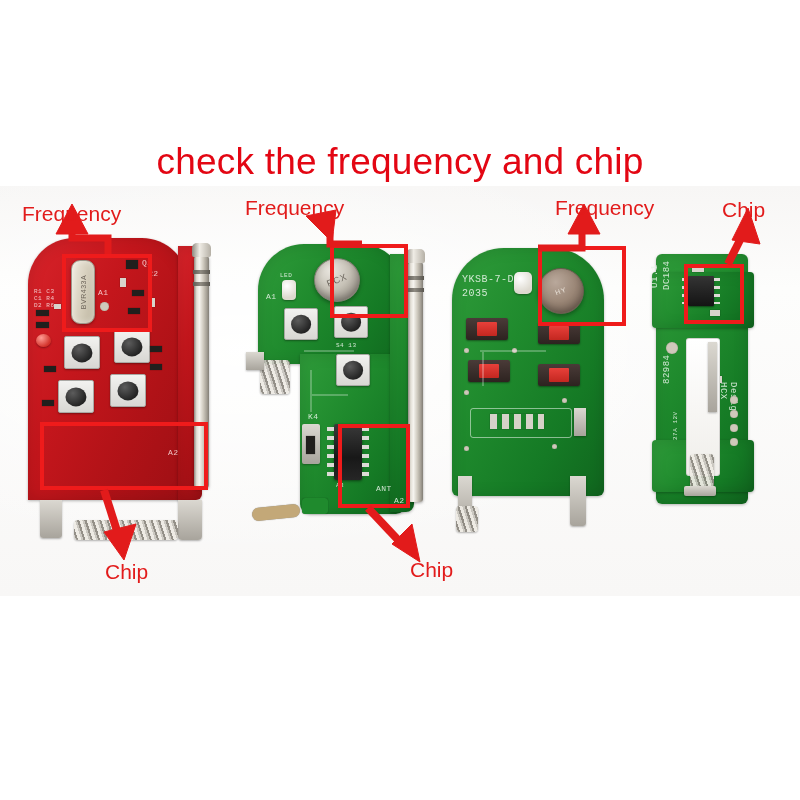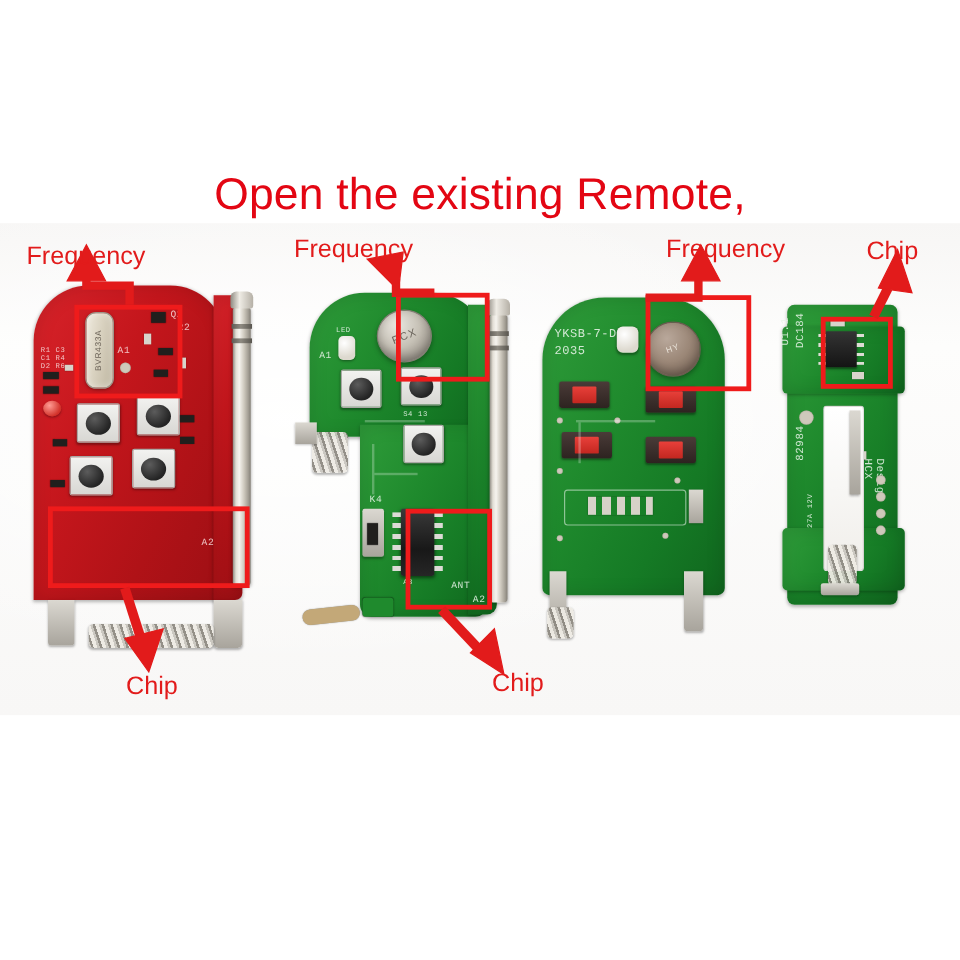--- a/index.html
+++ b/index.html
@@ -199,21 +199,20 @@
   .hl{
     position:absolute;border:4px solid #ef1b1b;
     box-sizing:border-box;
   }
   .arrow{position:absolute;overflow:visible;}
 </style>
 </head>
 <body>
 
 <div id="title-block">
-  <span class="title-line">Open the existing Remote,</span>
   <span class="title-line">check the frequency and chip</span>
 </div>
 
 <div id="photo">
 
   <div class="board" style="left:28px;top:52px;width:190px;height:300px;">
 
     <div class="pcb red fob-top" style="left:0;top:0;width:160px;height:262px;"></div>
 
     <div class="pcb red" style="left:150px;top:8px;width:24px;height:254px;border-radius:0 6px 6px 0;"></div>

